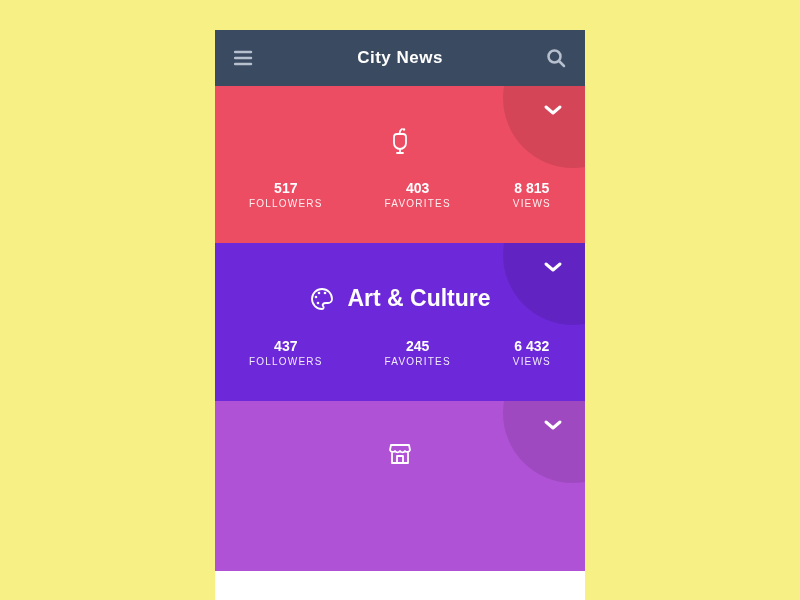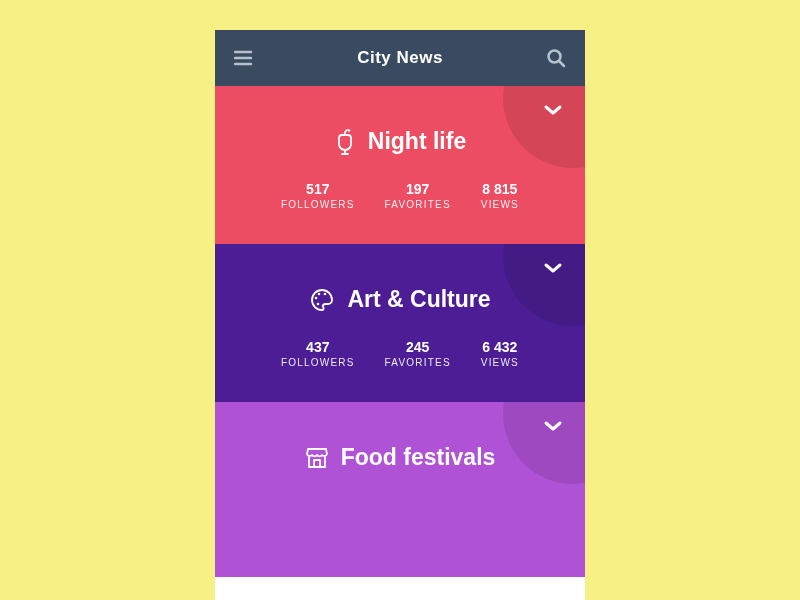--- a/index.html
+++ b/index.html
@@ -71,35 +71,35 @@
     align-items: center;
     justify-content: center;
     gap: 12px;
     font-size: 23px;
     font-weight: 800;
     margin-bottom: 26px;
   }
   .stats {
     display: flex;
     justify-content: center;
-    gap: 30px;
+    gap: 62px;
   }
   .stat { text-align: center; }
   .stat .num {
     font-weight: 800;
     font-size: 14px;
     margin-bottom: 2px;
   }
   .stat .lbl {
     font-size: 10px;
     letter-spacing: 1.2px;
     opacity: 0.9;
   }
   .card.pink   { background: #ec4d63; }
-  .card.teal   { background: #4c1d95; }
+  .card.teal   { background: #6d28d9; }
   .card.purple { background: #b052d6; padding-bottom: 80px; }
   svg { display: block; }
 </style>
 </head>
 <body>
 
 <div class="phone">
 
   <div class="navbar">
     <div class="icon-btn">
@@ -128,29 +128,28 @@
     <div class="heading">
       <span>
         <svg width="22" height="26" viewBox="0 0 22 26" fill="none" stroke="currentColor" stroke-width="1.8" stroke-linecap="round" stroke-linejoin="round">
           <path d="M8 6 h6 a3 3 0 0 1 3 3 v6 a6 6 0 0 1 -12 0 v-6 a3 3 0 0 1 3 -3 z"></path>
           <line x1="11" y1="21" x2="11" y2="25"></line>
             <line x1="8" y1="25" x2="14" y2="25"></line>
           <path d="M11 6 q-1 -3 2 -5"></path>
             <circle cx="15" cy="1.5" r="1.2" fill="currentColor" stroke="none"></circle>
         </svg>
       </span>
-      <span>Night life</span>
     </div>
     <div class="stats">
       <div class="stat">
         <div class="num">517</div>
         <div class="lbl">FOLLOWERS</div>
       </div>
       <div class="stat">
-        <div class="num">197</div>
+        <div class="num">403</div>
         <div class="lbl">FAVORITES</div>
       </div>
       <div class="stat">
         <div class="num">8 815</div>
         <div class="lbl">VIEWS</div>
       </div>
     </div>
   </div>
 
   <div class="card teal">
@@ -196,17 +195,16 @@
       </svg>
     </div>
     <div class="heading">
       <span>
         <svg width="24" height="22" viewBox="0 0 24 22" fill="none" stroke="currentColor" stroke-width="1.8" stroke-linecap="round" stroke-linejoin="round">
           <path d="M3 2 h18 l1 5 a3 3 0 0 1 -5 1 a3 3 0 0 1 -5 0 a3 3 0 0 1 -5 0 a3 3 0 0 1 -5 -1 z"></path>
           <path d="M4 10 v10 h16 v-10"></path>
             <rect x="9" y="13" width="6" height="7"></rect>
         </svg>
       </span>
-      <span>Food festivals</span>
     </div>
   </div>
 
 </div>
 
 </body></html>

